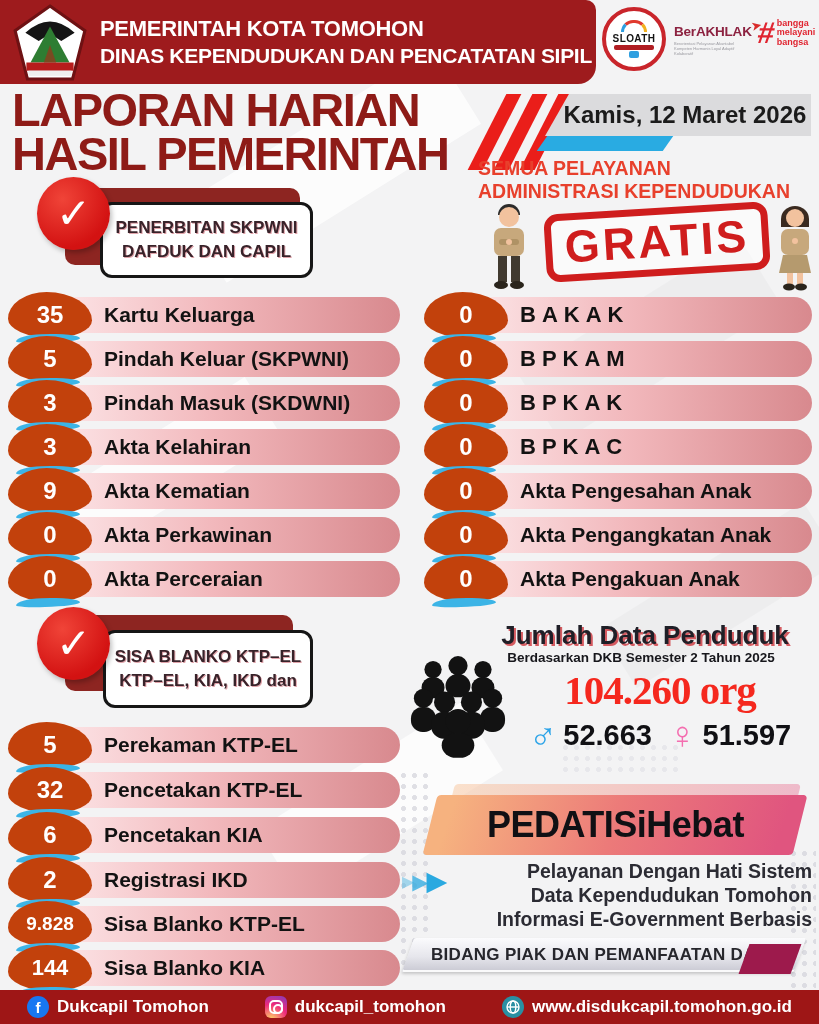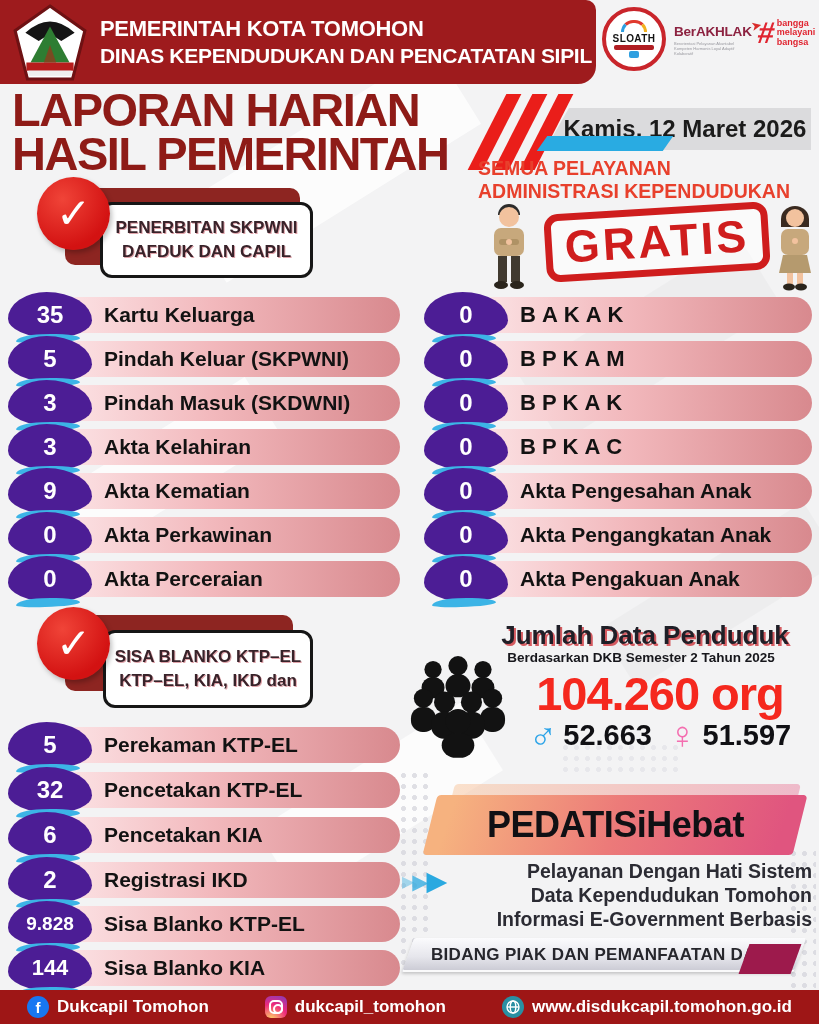--- a/index.html
+++ b/index.html
@@ -29,21 +29,21 @@
   .berakhlak{left:674px;top:24px;width:80px;text-align:left;}
   .berakhlak .nm{font-size:13.5px;font-weight:800;color:#8c2240;letter-spacing:-.2px;white-space:nowrap;}
   .berakhlak .sw{position:absolute;right:-8px;top:-6px;font-size:13px;color:#d92b2b;font-weight:800;transform:rotate(-12deg);}
   .berakhlak .sub{font-size:4px;color:#9a9aa0;line-height:1.3;margin-top:2px;width:78px;}
   .bangga{left:758px;top:16px;display:flex;align-items:center;gap:2px;color:#e02531;}
   .bangga .hash{font-size:30px;font-weight:800;transform:skewX(-8deg);}
   .bangga .col{display:flex;flex-direction:column;font-size:9px;font-weight:800;line-height:1.05;}
   
   .main-title{left:12px;top:88px;font-size:47px;font-weight:800;color:#8e1b17;line-height:44px;letter-spacing:-1.5px;}
   .stripe{position:absolute;top:94px;width:15px;height:76px;background:#ea1e1a;transform:skewX(-27deg);}
-  .datebox{left:545px;top:108px;width:266px;height:42px;background:#dbdbdd;
+  .datebox{left:545px;top:94px;width:266px;height:42px;background:#dbdbdd;
     clip-path:polygon(9% 0,100% 0,100% 100%,0 100%);
     display:flex;align-items:center;justify-content:center;padding-left:14px;
     font-size:24px;font-weight:800;color:#1b1b1b;}
   .bluestrip{left:542px;top:136px;width:126px;height:15px;background:#29abe2;transform:skewX(-35deg);}
   .semua{left:478px;top:157px;width:340px;text-align:left;color:#e8402c;font-weight:800;font-size:19.5px;line-height:1.18;}
   
   .stamp{left:545px;top:208px;width:224px;height:68px;border:7px solid #cf1d1d;border-radius:14px;
     background:rgba(255,255,255,.55);transform:rotate(-3.5deg);
     display:flex;align-items:center;justify-content:center;
     font-size:45px;font-weight:800;letter-spacing:3px;color:#cf1d1d;}
@@ -57,32 +57,32 @@
     background:radial-gradient(circle at 35% 30%,#f04438,#d31212 70%);
     display:flex;align-items:center;justify-content:center;
     color:#fff;font-size:42px;font-weight:800;box-shadow:2px 3px 5px rgba(0,0,0,.25);}
   
   .row{position:absolute;height:46px;}
   .bar{position:absolute;left:52px;right:0;top:5px;height:36px;border-radius:18px;
     background:linear-gradient(90deg,#fce4e6 0%,#f2b8bc 45%,#d8898e 100%);
     display:flex;align-items:center;padding-left:44px;
     font-weight:800;font-size:21px;color:#121212;white-space:nowrap;}
   .bar.sp{letter-spacing:6px;font-size:22px;}
-  .badge{position:absolute;left:0;top:0;width:84px;height:46px;background:#4c1d95;
+  .badge{position:absolute;left:0;top:0;width:84px;height:46px;background:#c2410c;
     border-radius:46% 54% 48% 52%/58% 62% 38% 42%;
     display:flex;align-items:center;justify-content:center;
     color:#fff;font-weight:800;font-size:24px;}
   .badge::after{content:"";position:absolute;left:8px;right:12px;bottom:-5px;height:9px;background:#3cb4e6;
     border-radius:40% 60% 55% 45%/70% 60% 40% 30%;transform:rotate(-2deg);}
   .badge.small{font-size:19px;}
   
   .pop-title{left:470px;top:620px;width:350px;text-align:center;font-size:26px;font-weight:800;color:#1f1f27;
     text-shadow:2px 2px 0 rgba(207,63,70,.85);}
   .pop-sub{left:462px;top:650px;width:358px;text-align:center;font-size:13.5px;font-weight:700;color:#17171c;}
-  .pop-total{left:500px;top:666px;width:320px;text-align:center;font-size:47px;font-weight:800;color:#f5281e;letter-spacing:-1px;}
+  .pop-total{left:500px;top:666px;width:320px;text-align:center;font-size:41px;font-weight:800;color:#f5281e;letter-spacing:-1px;font-family:Liberation Serif, serif;}
   .pop-gender{left:500px;top:716px;width:320px;display:flex;align-items:center;justify-content:center;gap:6px;}
   .pop-gender .num{font-size:29px;font-weight:800;color:#101014;}
   .sym{font-size:38px;font-weight:800;line-height:1;}
   .sym.m{color:#2aa3e8;}
   .sym.f{color:#f46eb0;}
   .crowd{left:410px;top:652px;width:96px;height:108px;}
   
   .ped-echo{left:448px;top:784px;width:346px;height:56px;transform:skewX(-14deg);border-radius:4px;
     background:linear-gradient(95deg,#f8caa4,#f2a3a0 55%,#ea8ba8);opacity:.55;}
   .ped-main{left:430px;top:795px;width:370px;height:60px;transform:skewX(-14deg);border-radius:4px;

